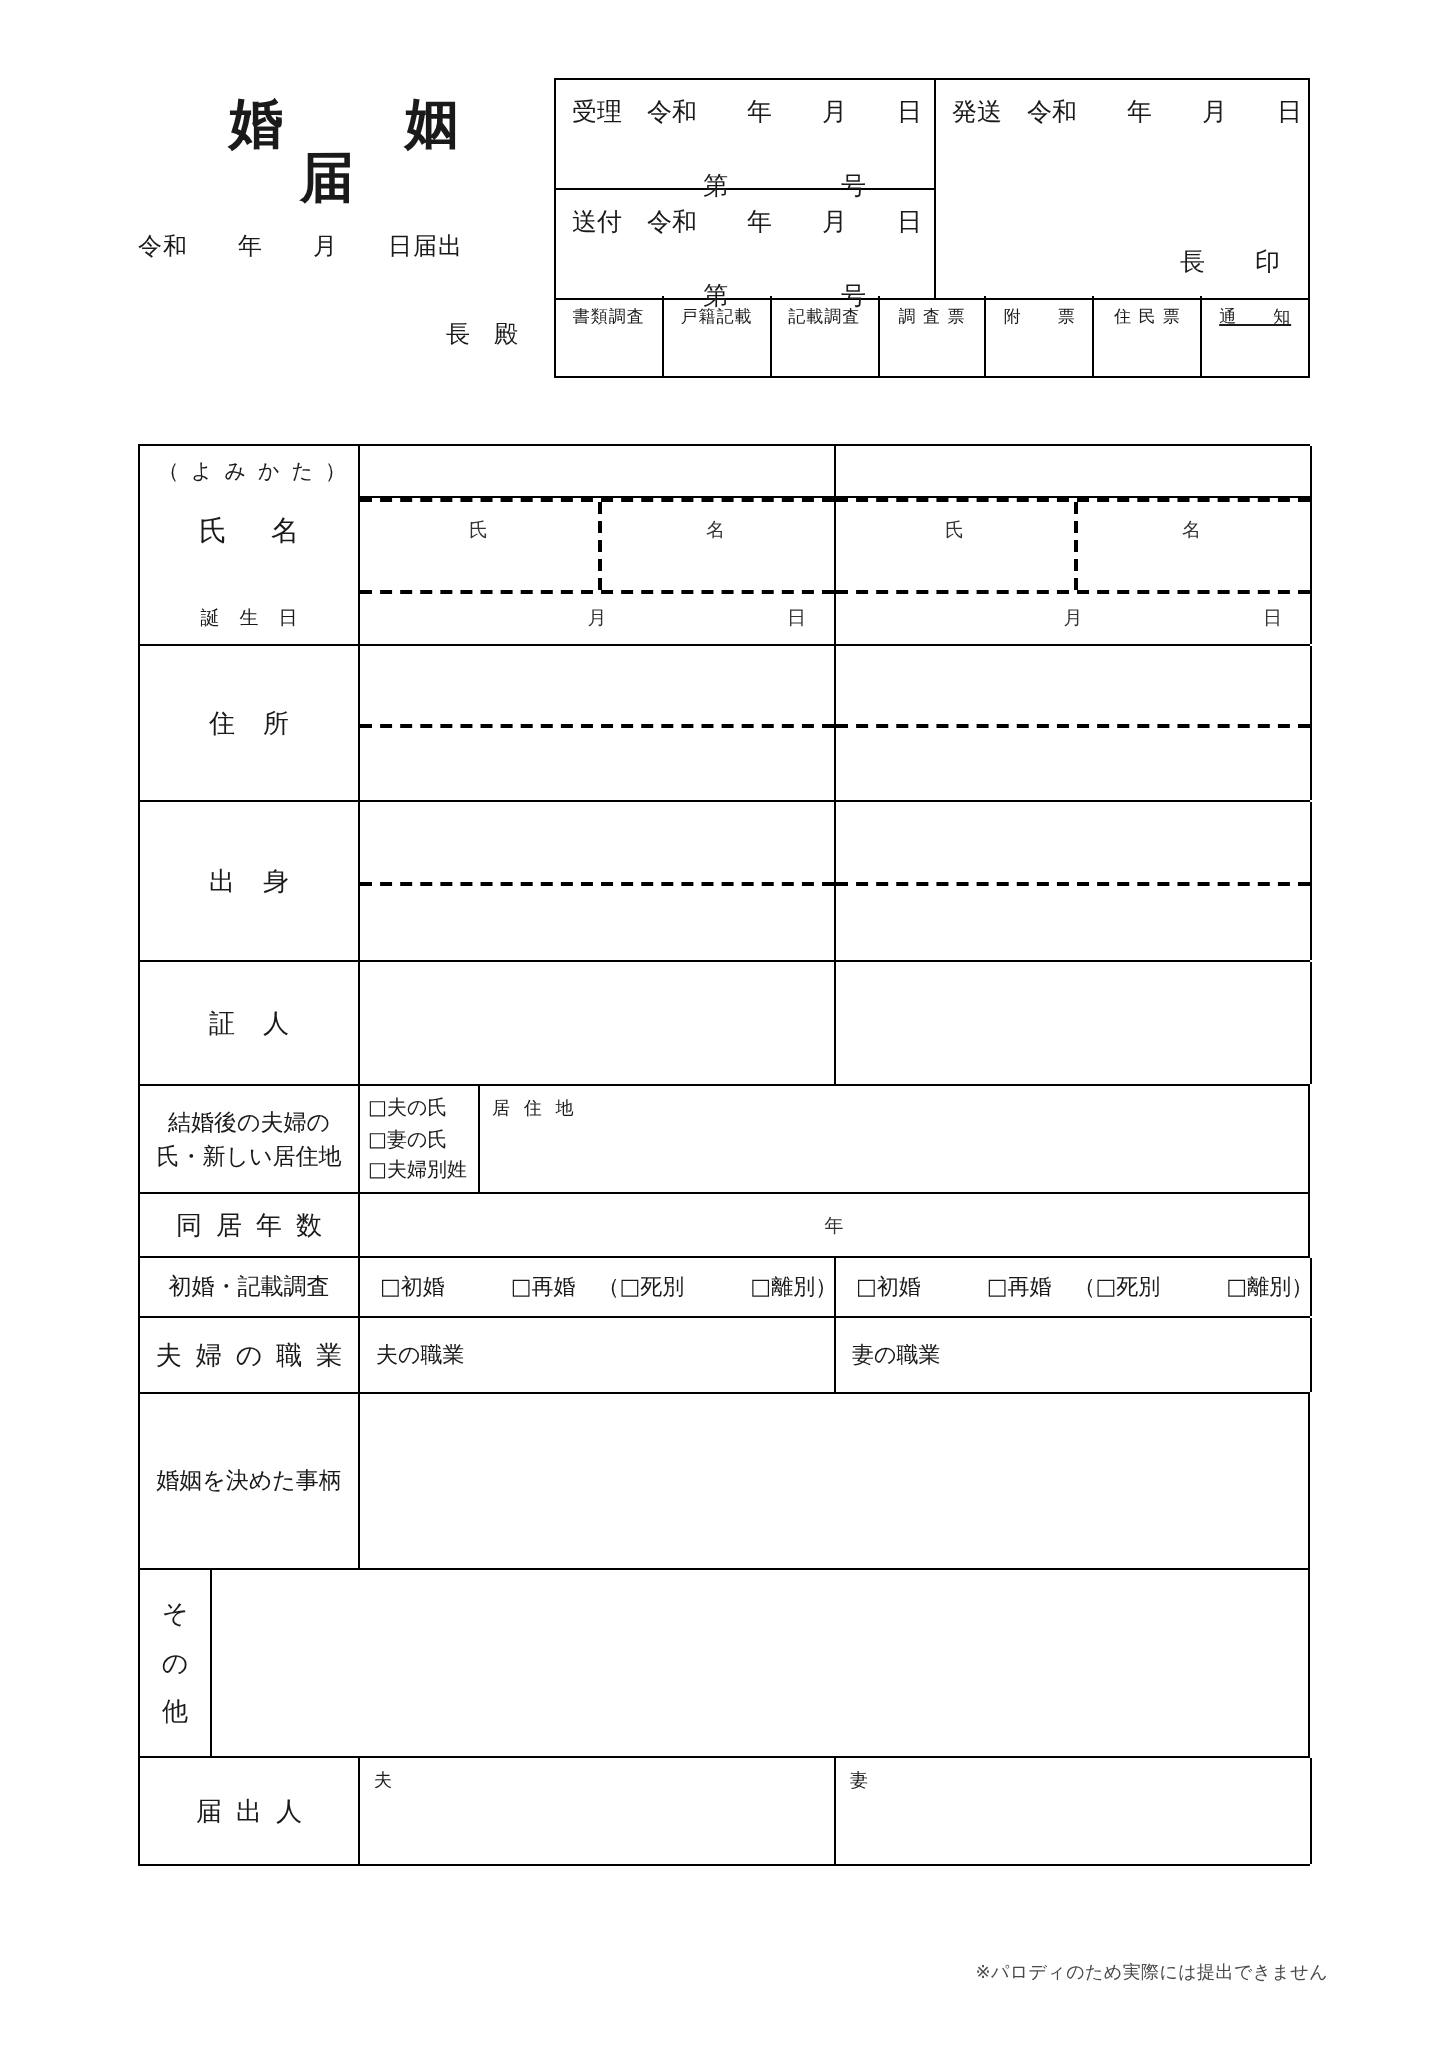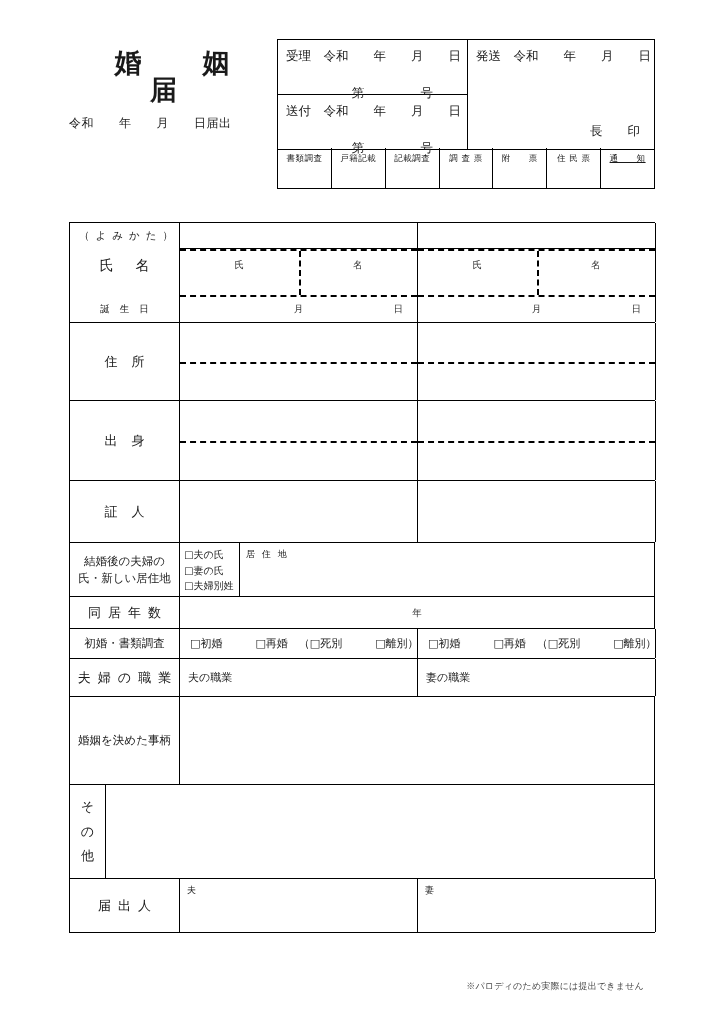--- a/index.html
+++ b/index.html
@@ -339,37 +339,37 @@
   }
   .row-submitter { height: 54px; }
   .sub-mark {
     position: absolute;
     left: 7px; top: 5px;
     font-size: 9px;
   }
 
   .footnote {
     position: absolute;
-    right: 80px; top: 980px;
+    right: 60px; top: 980px;
     font-size: 9px;
     color: #4a4a4a;
     letter-spacing: 0.2px;
-    font-family: Liberation Serif, serif;
   }
 </style>
 </head>
 <body>
 
 <div class="page">
 
   <div class="header">
 
     <div class="title-block">
       <div class="form-title">婚　姻　届</div>
       <div class="filing-date">令和　　年　　月　　日届出</div>
+      <div class="mayor-line">長　殿</div>
     </div>
 
     <div class="receipt-box">
       <div class="rb-upper">
 
         <div class="rb-left">
           <div class="rb-cell top">
             <div class="rb-line1">受理　令和　　年　　月　　日</div>
             <div class="rb-line2">
               <span>第</span><span class="num-right">号</span>
@@ -481,21 +481,21 @@
     </div>
 
     <div class="row row-years">
       <div class="lbl lbl-sp2">同居年数</div>
       <div class="body-cell">
         <div class="years-mark">年</div>
       </div>
     </div>
 
     <div class="row row-marstat">
-      <div class="lbl lbl-small">初婚・書類調査</div>
+      <div class="lbl lbl-small">初婚・記載調査</div>
       <div class="body-cell half">
         <div class="marstat-inner">□初婚　　　□再婚　（□死別　　　□離別）</div>
       </div>
       <div class="body-cell half">
         <div class="marstat-inner">□初婚　　　□再婚　（□死別　　　□離別）</div>
       </div>
     </div>
 
     <div class="row row-job">
       <div class="lbl lbl-sp2">夫婦の職業</div>

